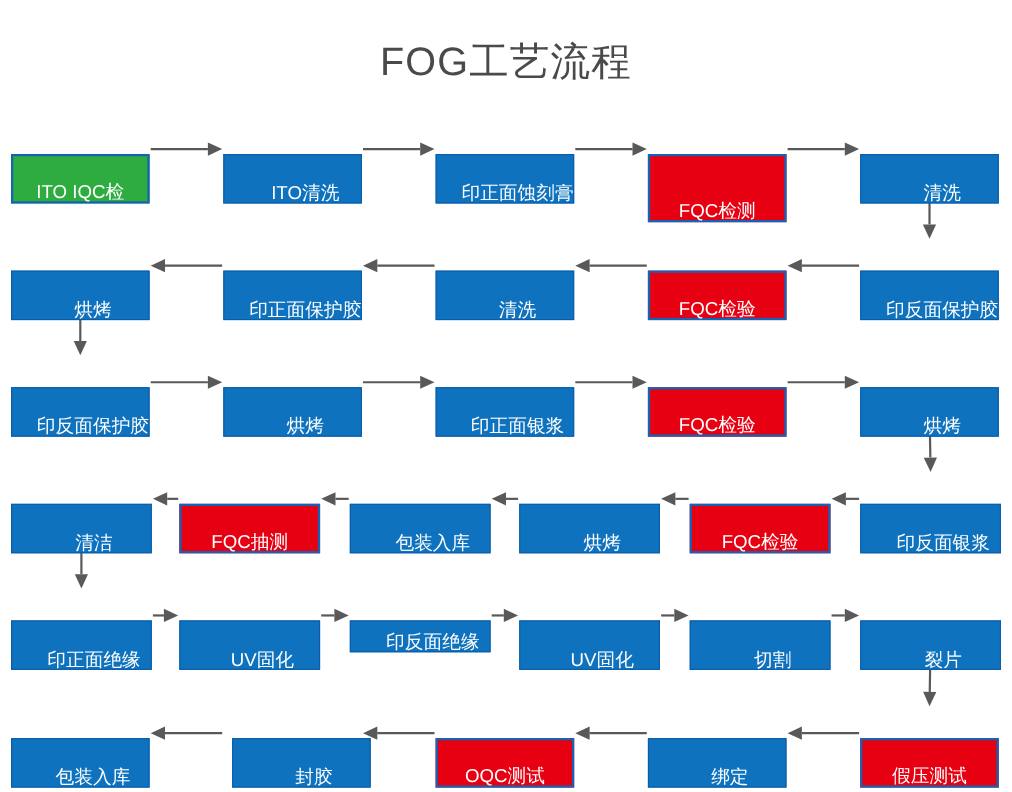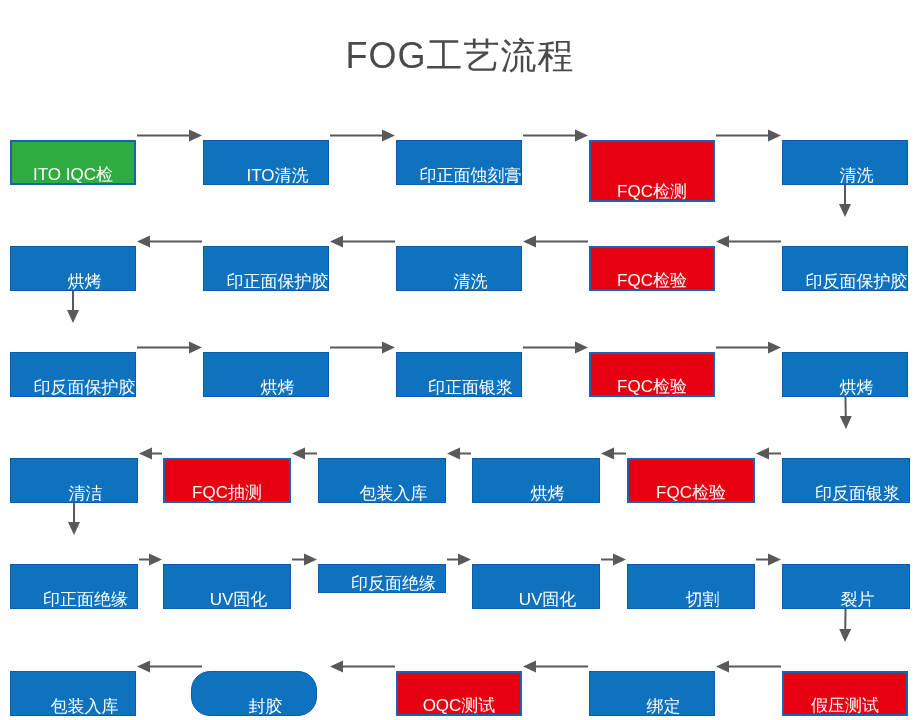--- a/index.html
+++ b/index.html
@@ -192,21 +192,21 @@
       </div>
       <div class="box blue" style="left: 627px; top: 537px; width: 128px; height: 45px;">
         <span>切割</span>
       </div>
       <div class="box blue" style="left: 782px; top: 537px; width: 128px; height: 45px;">
         <span>裂片</span>
       </div>
       <div class="box blue" style="left: 10px; top: 644px; width: 126px; height: 45px;">
         <span>包装入库</span>
       </div>
-      <div class="box blue" style="left: 191px; top: 644px; width: 126px; height: 45px; border-radius: 19px;">
+      <div class="box blue" style="left: 211px; top: 644px; width: 126px; height: 45px;">
         <span>封胶</span>
       </div>
       <div class="box red" style="left: 396px; top: 644px; width: 126px; height: 45px;">
         <span>OQC测试</span>
       </div>
       <div class="box blue" style="left: 589px; top: 644px; width: 126px; height: 45px;">
         <span>绑定</span>
       </div>
       <div class="box red" style="left: 782px; top: 644px; width: 126px; height: 45px;">
         <span>假压测试</span>

